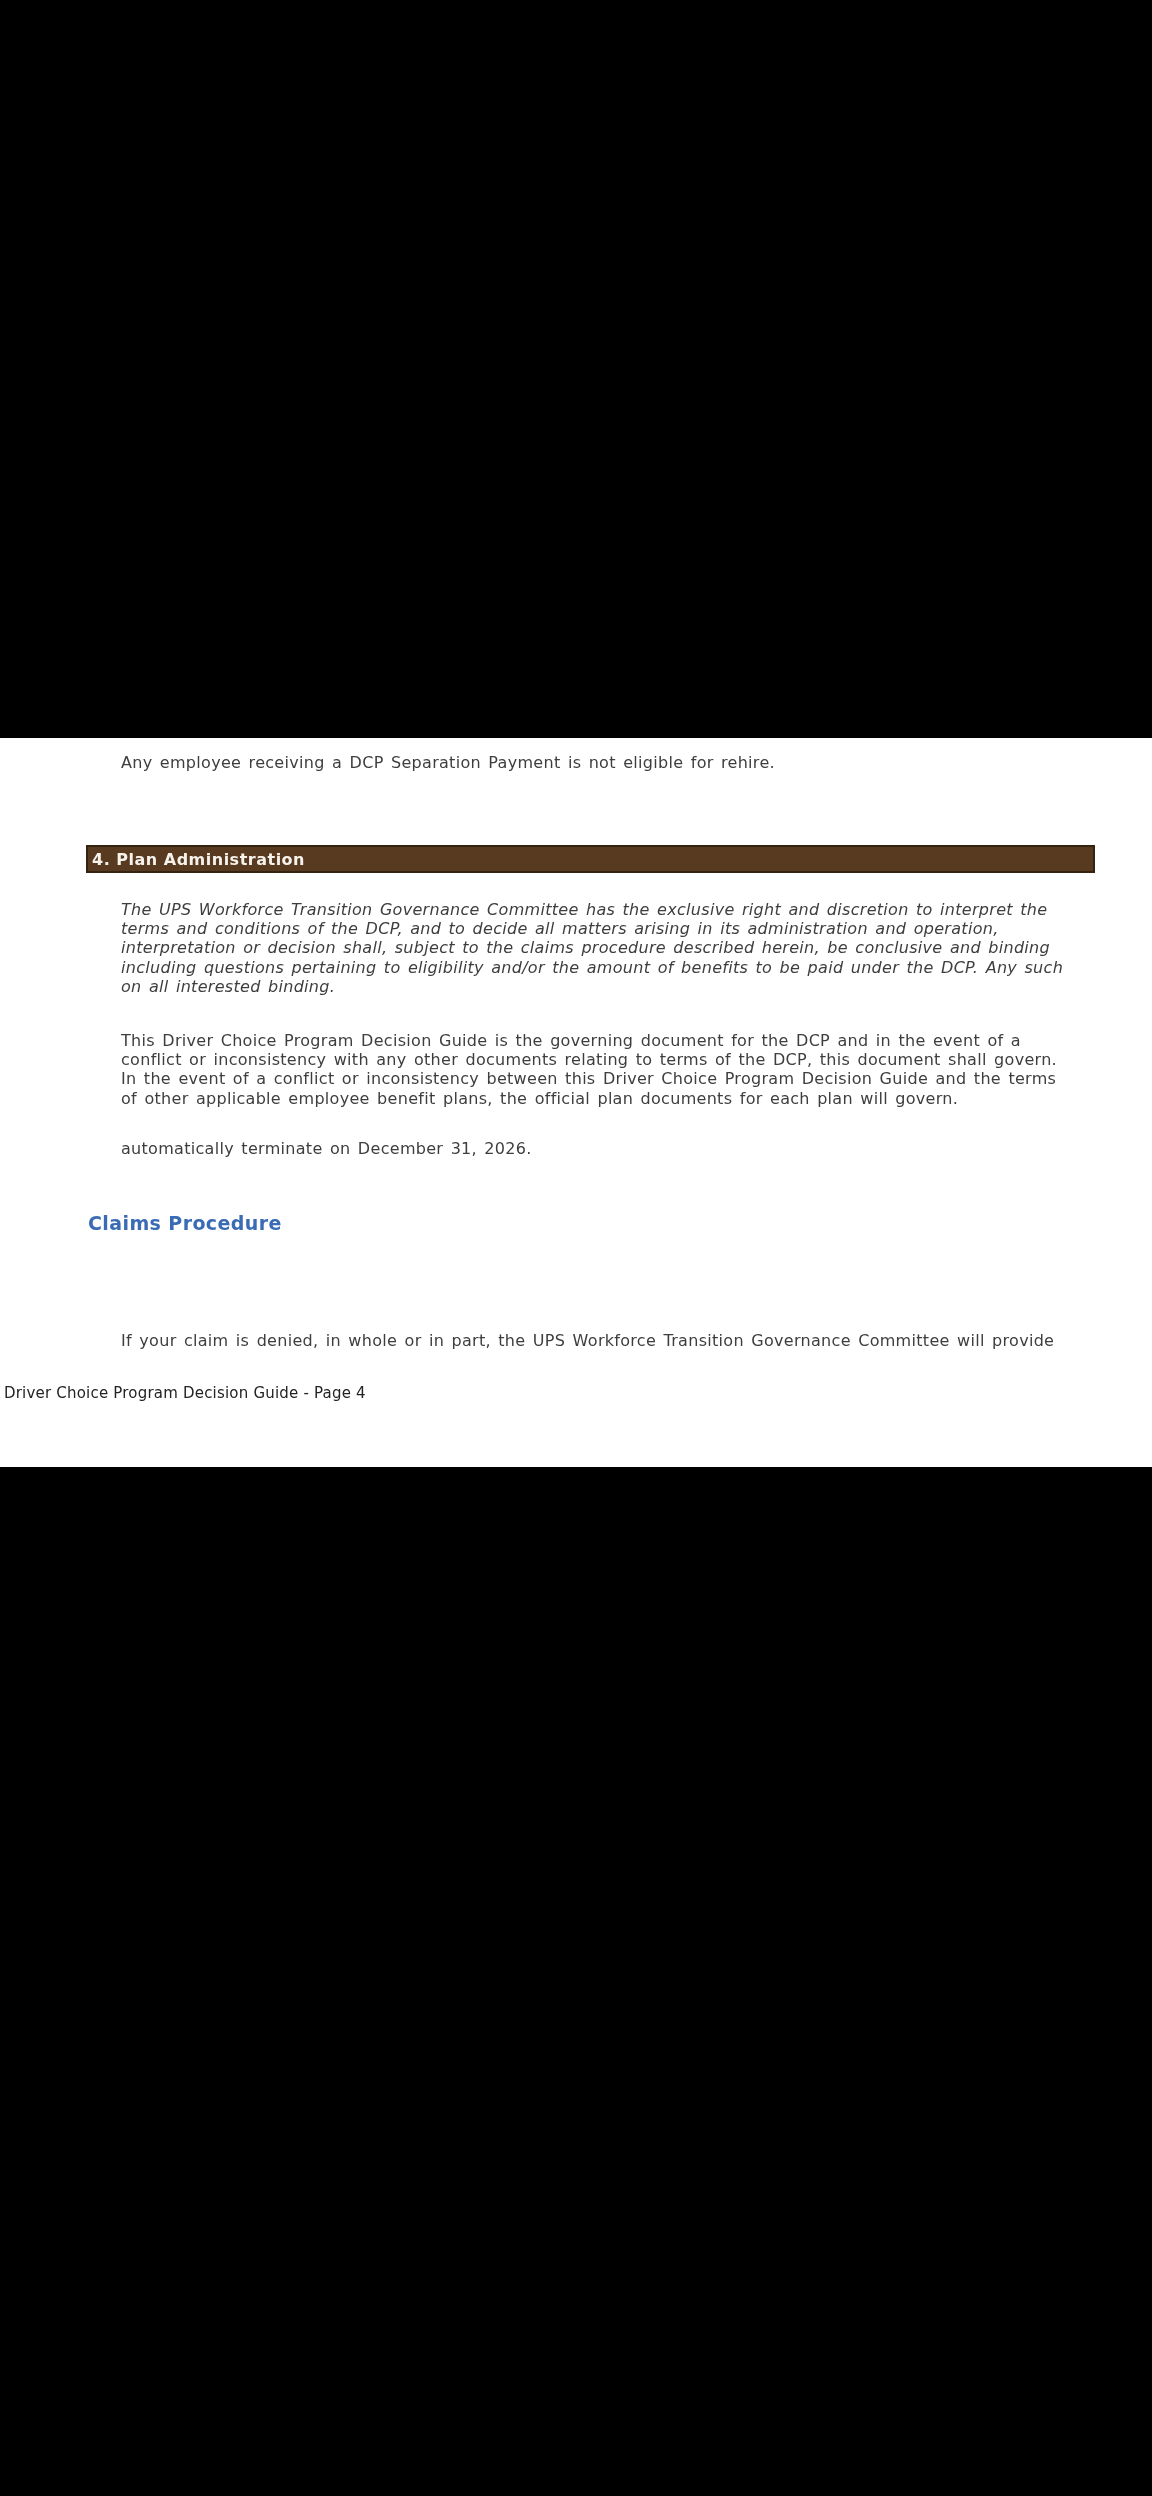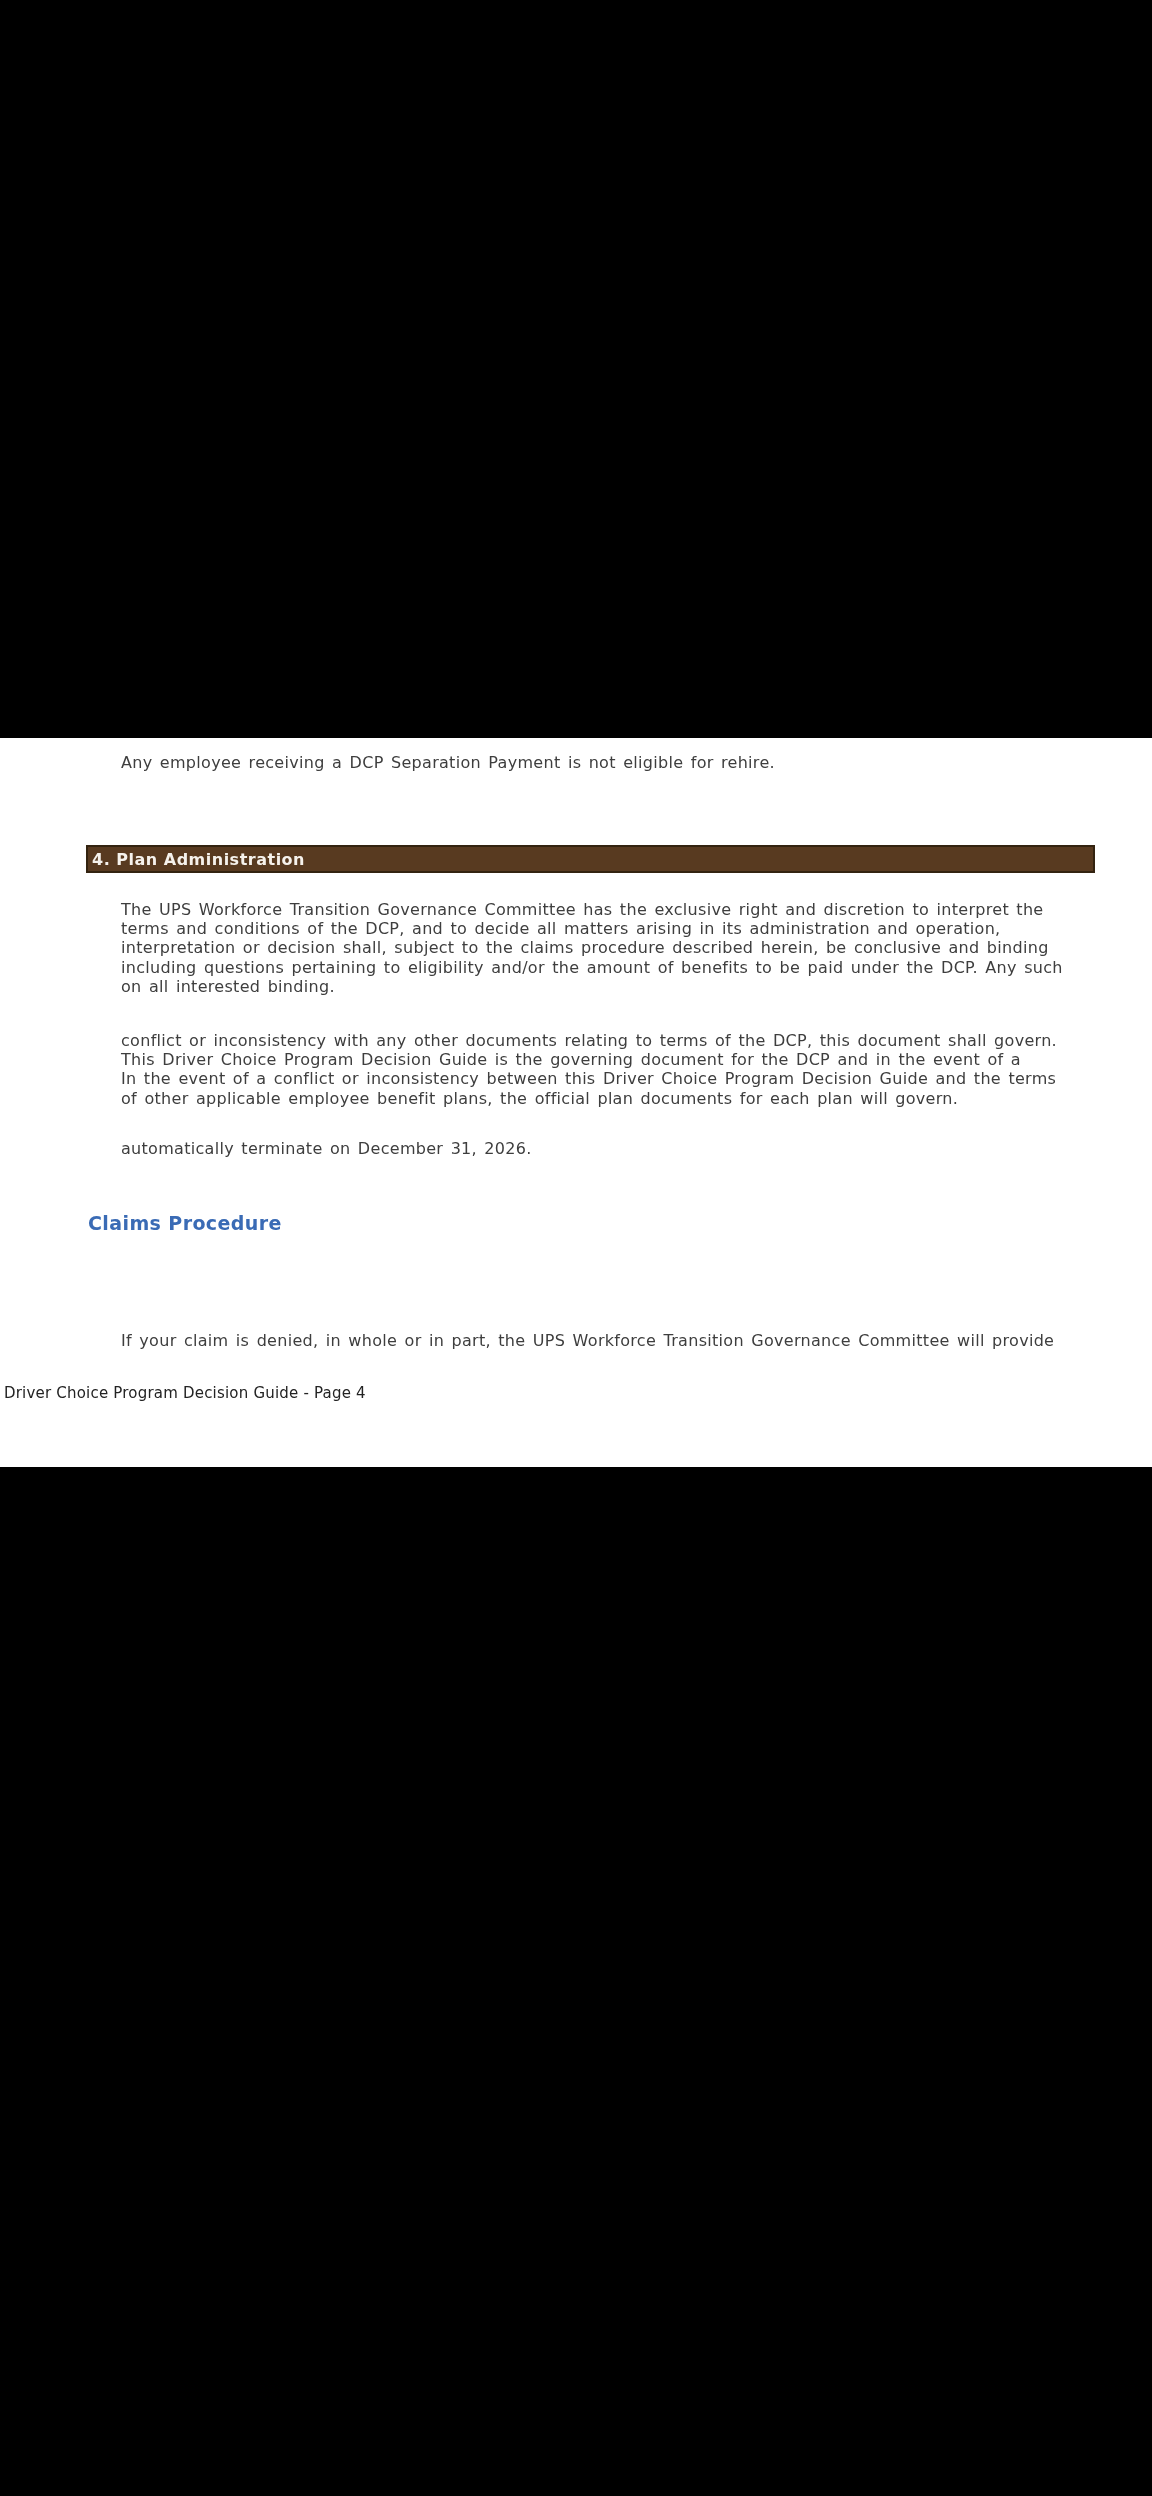--- a/index.html
+++ b/index.html
@@ -57,21 +57,21 @@
     align-items:center;
   }
   .section-bar span{
     color:var(--header-text);
     font-weight:bold;
     font-size:16px;
     letter-spacing:0.5px;
     padding-left:4px;
     white-space:nowrap;
   }
-  .p1{top:162px;}
+  .p1{top:162px;font-style:italic;}
   .p2{top:293px;}
   .p3{top:401px;}
   .claims{
     position:absolute;
     left:88px;top:474px;
     color:var(--claims-blue);
     font-size:19px;
     font-weight:bold;
     letter-spacing:0.4px;
     white-space:nowrap;
@@ -104,22 +104,22 @@
 
   <div class="block p1">
       <div class="tline">The UPS Workforce Transition Governance Committee has the exclusive right and discretion to interpret the</div>
       <div class="tline">terms and conditions of the DCP, and to decide all matters arising in its administration and operation,</div>
       <div class="tline">interpretation or decision shall, subject to the claims procedure described herein, be conclusive and binding</div>
       <div class="tline">including questions pertaining to eligibility and/or the amount of benefits to be paid under the DCP. Any such</div>
       <div class="tline">on all interested binding.</div>
     </div>
 
   <div class="block p2">
+      <div class="tline">This Driver Choice Program Decision Guide is the governing document for the DCP and in the event of a</div>
       <div class="tline">conflict or inconsistency with any other documents relating to terms of the DCP, this document shall govern.</div>
-      <div class="tline">This Driver Choice Program Decision Guide is the governing document for the DCP and in the event of a</div>
       <div class="tline">In the event of a conflict or inconsistency between this Driver Choice Program Decision Guide and the terms</div>
       <div class="tline">of other applicable employee benefit plans, the official plan documents for each plan will govern.</div>
     </div>
 
   <div class="block p3">
       <div class="tline">automatically terminate on December 31, 2026.</div>
     </div>
 
   <div class="claims">Claims Procedure</div>
 

